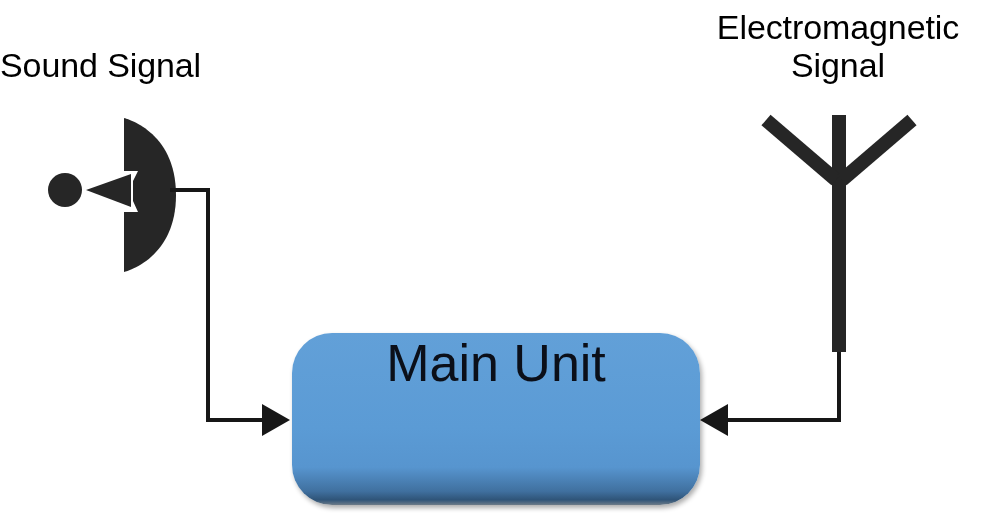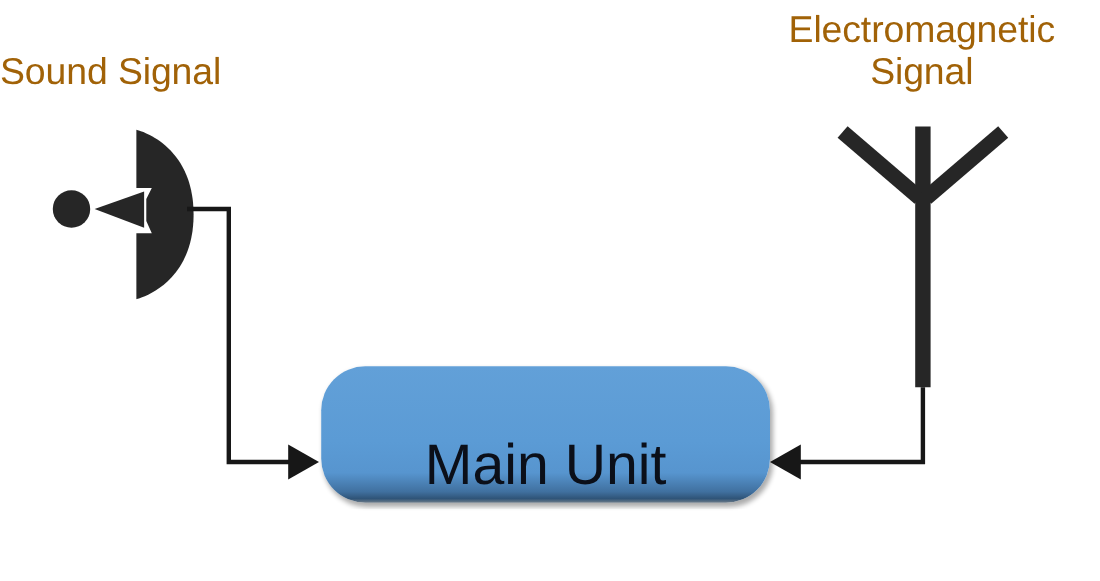--- a/index.html
+++ b/index.html
@@ -23,21 +23,21 @@
     left: 0;
     top: 0;
     width: 1000px;
     height: 528px;
     display: block;
   }
 
   
   .label {
     position: absolute;
-    color: #a16207;
+    color: #000000;
     font-family: "Liberation Sans", "DejaVu Sans", sans-serif;
     font-weight: 400;
     line-height: 1.12;
     white-space: pre-line;
     letter-spacing: -0.1px;
     user-select: none;
   }
   #sound-signal-label {
     left: 0px;
     top: 46px;
@@ -51,32 +51,32 @@
     text-align: center;
     font-size: 34px;
   }
 
   
   #main-unit-box {
     position: absolute;
     left: 292px;
     top: 333px;
     width: 408px;
-    height: 124px;
+    height: 172px;
     border-radius: 40px;
     background: linear-gradient(to bottom,
                 #62a0d8 0%,
                 #5b9bd5 55%,
                 #5795cf 78%,
                 #40709f 92%,
                 #2f5478 97%,
                 #6d7b88 100%);
     box-shadow: 2px 3px 5px rgba(0,0,0,0.33);
     display: flex;
-    align-items: flex-end;
+    align-items: flex-start;
     justify-content: center;
   }
   #main-unit-label {
     color: #0b0f19;
     font-size: 52px;
     font-family: "Liberation Sans", "DejaVu Sans", sans-serif;
     font-weight: 400;
     letter-spacing: 0px;
     user-select: none;
     margin-bottom: 4px;

